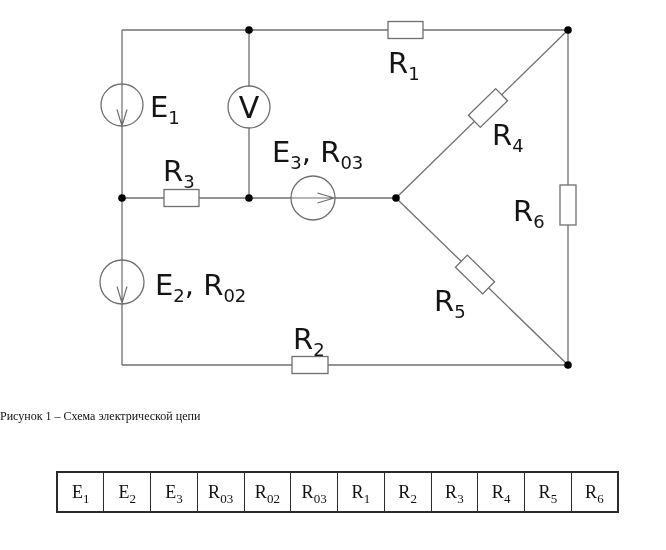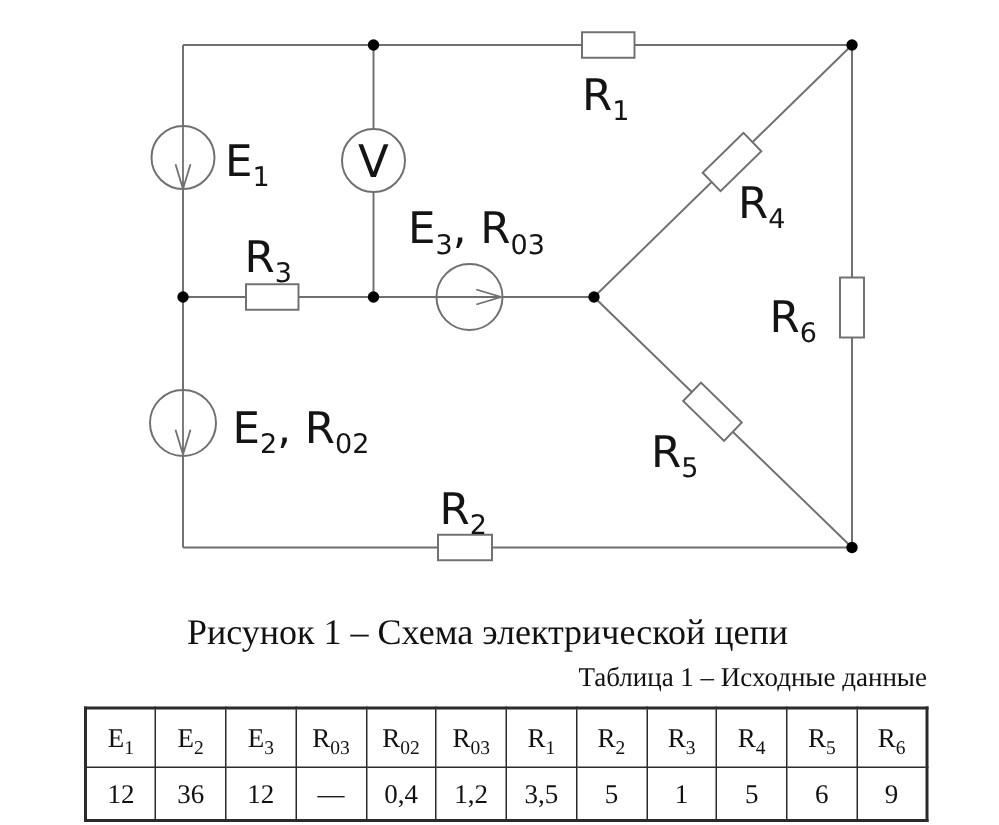--- a/index.html
+++ b/index.html
@@ -6,22 +6,22 @@
   #page{position:relative;width:666px;height:550px;background:#ffffff;
         font-family:"Liberation Serif",serif;color:#141414;overflow:hidden;}
   svg{position:absolute;left:0;top:0;}
   .wire{stroke:#6f6f6f;stroke-width:1.3;fill:none;}
   .comp{stroke:#6f6f6f;stroke-width:1.3;fill:#ffffff;}
   .arrow{stroke:#6f6f6f;stroke-width:1.2;fill:none;}
   .node{fill:#000000;stroke:none;}
   .lbl{font-family:"DejaVu Sans",sans-serif;font-size:29px;fill:#141414;}
   .lbl .sub{font-size:18px;}
   .vlbl{font-family:"DejaVu Sans",sans-serif;font-size:30px;fill:#141414;text-anchor:middle;}
-  .caption{position:absolute;left:0;top:409px;width:650px;text-align:center;
-           font-size:24px;color:#111111;}
+  .caption{position:absolute;left:0;top:409px;width:650px;
+           font-size:12px;color:#111111;}
   .table-title{position:absolute;right:48px;top:441px;font-size:18px;color:#111111;}
   table.data{position:absolute;left:56px;top:471px;width:563px;border-collapse:collapse;
              table-layout:fixed;text-align:center;font-size:18px;color:#111111;
              border:2px solid #2b2b2b;}
   table.data td{border:1px solid #2b2b2b;padding:0;}
   table.data tr.hdr td{height:38px;}
   table.data tr.val td{height:34px;}
   table.data sub{font-size:13px;line-height:0;}
 </style>
 </head>
@@ -80,48 +80,33 @@
 
     <text class="lbl" x="492" y="145"><tspan>R</tspan><tspan class="sub" dy="7">4</tspan></text>
 
     <text class="lbl" x="434" y="311"><tspan>R</tspan><tspan class="sub" dy="7">5</tspan></text>
 
     <text class="lbl" x="513" y="221"><tspan>R</tspan><tspan class="sub" dy="7">6</tspan></text>
   </svg>
 
   <div class="caption">Рисунок 1 – Схема электрической цепи</div>
 
-  <div class="table-title">Таблица 1 – Исходные данные</div>
 
   <table class="data">
     <tbody>
         <tr class="hdr">
       <td><span>E</span><sub>1</sub></td>
       <td><span>E</span><sub>2</sub></td>
       <td><span>E</span><sub>3</sub></td>
       <td><span>R</span><sub>03</sub></td>
       <td><span>R</span><sub>02</sub></td>
       <td><span>R</span><sub>03</sub></td>
       <td><span>R</span><sub>1</sub></td>
       <td><span>R</span><sub>2</sub></td>
       <td><span>R</span><sub>3</sub></td>
       <td><span>R</span><sub>4</sub></td>
       <td><span>R</span><sub>5</sub></td>
       <td><span>R</span><sub>6</sub></td>
     </tr>
-    <tr class="val">
-      <td>12</td>
-      <td>36</td>
-      <td>12</td>
-      <td>—</td>
-      <td>0,4</td>
-      <td>1,2</td>
-      <td>3,5</td>
-      <td>5</td>
-      <td>1</td>
-      <td>5</td>
-      <td>6</td>
-      <td>9</td>
-    </tr>
   </tbody>
     </table>
 
 </div>
 
 </body></html>

